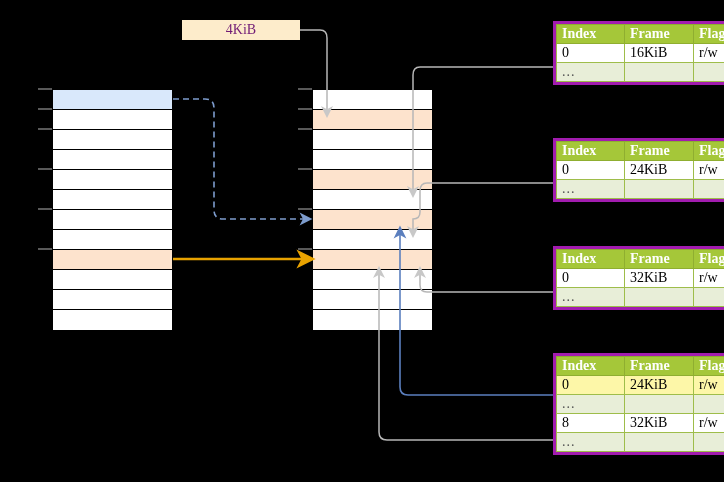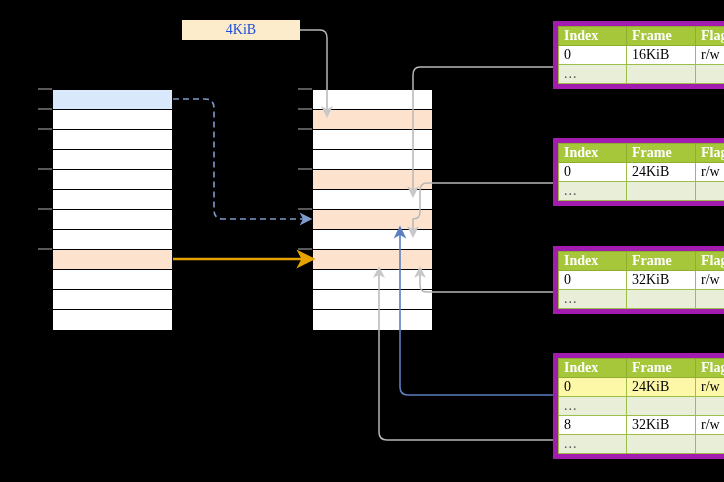--- a/index.html
+++ b/index.html
@@ -12,26 +12,26 @@
   svg.wires{position:absolute;left:0;top:0;width:724px;height:482px;}
 
   
   .memcol{position:absolute;border:1px solid #000;box-sizing:border-box;background:#fff;}
   .memrow{height:20px;box-sizing:border-box;border-bottom:1px solid #000;background:#fff;}
   .memrow:last-child{border-bottom:none;}
   .memrow.blue{background:#d9e8fb;}
   .memrow.peach{background:#fde3cd;}
 
   
-  .sizelabel{position:absolute;background:#fdeccb;color:#1d4ed8;
+  .sizelabel{position:absolute;background:#fdeccb;color:#701a75;
              font-size:14px;text-align:center;line-height:20px;
              box-sizing:border-box;}
 
   
-  .pt{position:absolute;border:5px solid #a21caf;border-collapse:collapse;
+  .pt{position:absolute;border:3px solid #a21caf;border-collapse:collapse;
       box-sizing:border-box;background:#fff;}
   .pt table{border-collapse:collapse;width:100%;table-layout:fixed;}
   .pt th{background:#a5c739;color:#fff;font-weight:bold;font-size:14px;
          text-align:left;padding:1px 5px;border:1px solid #8fae30;
          white-space:nowrap;}
   .pt td{font-size:14px;color:#000;text-align:left;padding:1px 5px;
          border:1px solid #9ebd4a;background:#fff;white-space:nowrap;
          overflow:hidden;}
   .pt tr.dots td{background:#e8eed8;color:#555;letter-spacing:1px;}
   .pt td.hl{background:#fdf7a8;}

